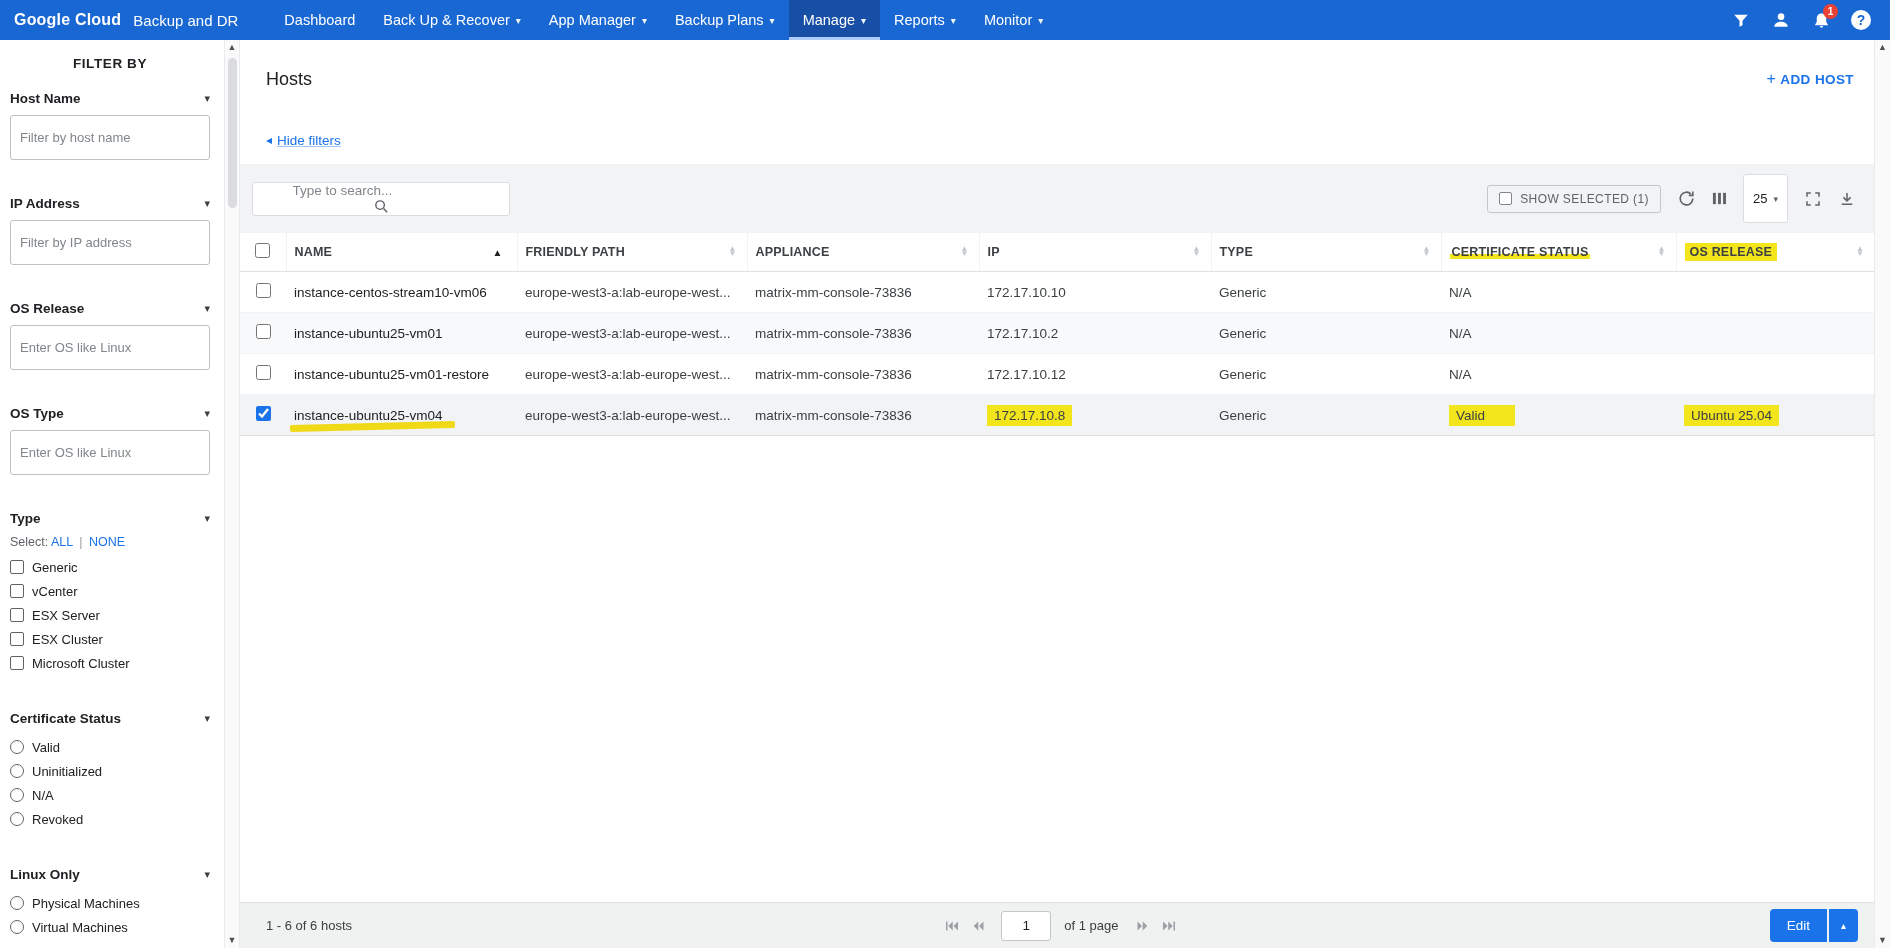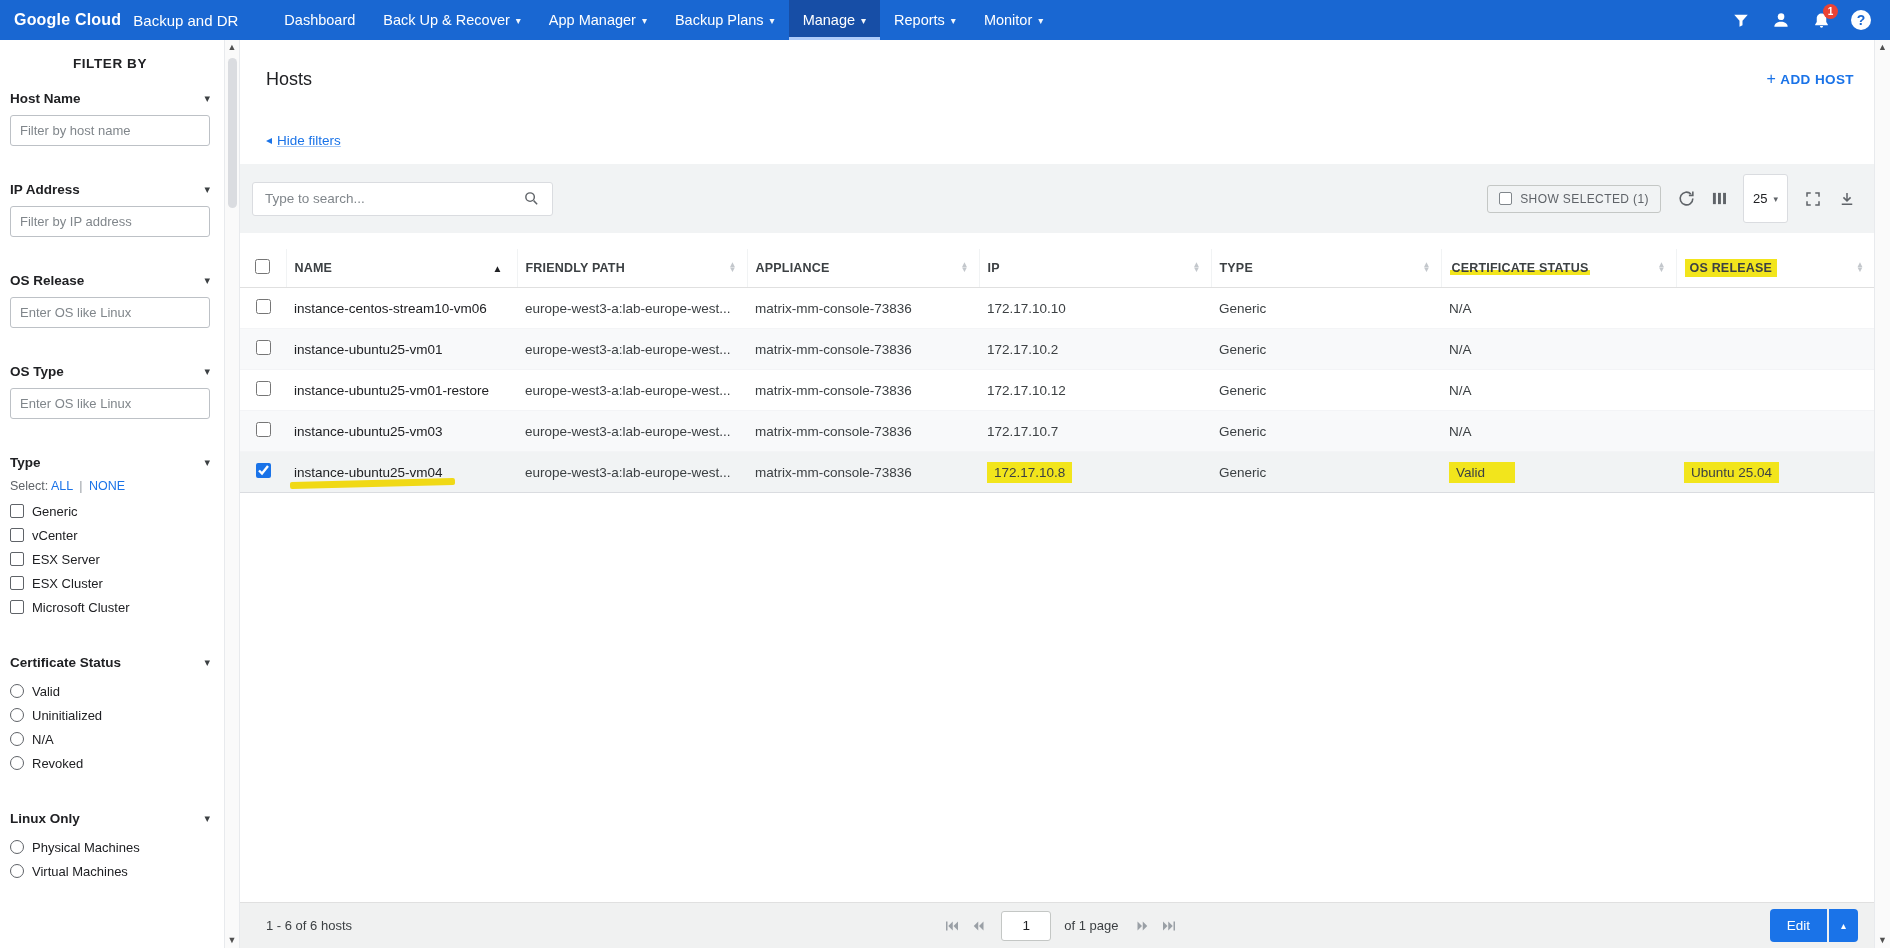--- a/index.html
+++ b/index.html
@@ -36,21 +36,21 @@
   }
   
   .content { display:flex; height:908px; }
   
   .sidebar { width:224px; padding:16px 14px 0 10px; overflow:hidden; flex:none; }
   .filter-title { text-align:center; font-size:13.5px; font-weight:700; letter-spacing:.6px; margin-bottom:20px; color:#202124; }
   .f-section { margin-bottom:36px; }
   .f-head { display:flex; justify-content:space-between; align-items:center; font-size:13.5px; font-weight:700; color:#202124; cursor:pointer; margin-bottom:9px; }
   .f-head .caret { font-size:11px; color:#3c4043; }
   .f-input {
-    width:100%; height:31px; border:1px solid #bdc1c6; border-radius:3px; padding:0 9px;
+    width:100%; height:45px; border:1px solid #bdc1c6; border-radius:3px; padding:0 9px;
     font-size:13px; color:#202124; font-family:inherit; background:#fff;
   }
   .f-input::placeholder { color:#80868b; }
   .select-row { font-size:12.5px; color:#5f6368; margin-bottom:6px; }
   .select-row a { color:#1a73e8; text-decoration:none; font-weight:400; cursor:pointer; }
   .select-row .bar { color:#9aa0a6; margin:0 3px; }
   .opt-row { display:flex; align-items:center; gap:8px; font-size:13px; color:#202124; padding:4.5px 0; cursor:pointer; }
   .cb {
     width:14px; height:14px; border:1.5px solid #5f6368; border-radius:2px; background:#fff; flex:none; display:inline-block;
   }
@@ -68,31 +68,31 @@
   .main { flex:1; display:flex; flex-direction:column; overflow:hidden; background:#fff; }
   .main-header { display:flex; justify-content:space-between; align-items:center; margin:24px 20px 0 26px; height:30px; }
   .page-title { font-size:18px; font-weight:400; color:#202124; }
   .add-host { color:#1a73e8; font-size:13.5px; font-weight:700; letter-spacing:.4px; display:flex; align-items:center; gap:4px; cursor:pointer; text-decoration:none; }
   .add-host .plus { font-size:16px; font-weight:400; }
   .hide-filters { margin:36px 0 0 26px; height:20px; display:flex; align-items:center; gap:5px; color:#1a73e8; font-size:13.5px; cursor:pointer; width:max-content; }
   .hide-filters .arr { font-size:12px; }
   .hide-filters .txt { text-decoration:underline; text-decoration-color:rgba(26,115,232,.4); }
   
   .toolbar { margin-top:14px; background:#f1f3f4; padding:10px 18px 10px 12px; display:flex; align-items:center; }
-  .searchbox { background:#fff; border:1px solid #dadce0; border-radius:3px; width:301px; height:34px; display:flex; align-items:center; padding:0 12px; }
+  .searchbox { background:#fff; border:1px solid #dadce0; border-radius:3px; width:258px; height:34px; display:flex; align-items:center; padding:0 24px;flex-direction:column; }
   .searchbox input { border:none; outline:none; flex:1; font-size:13.5px; font-family:inherit; color:#202124; }
   .searchbox input::placeholder { color:#80868b; }
   .tools { margin-left:auto; display:flex; align-items:center; gap:16px; color:#5f6368; }
   .show-selected { display:flex; align-items:center; gap:8px; border:1px solid #c4c7c5; border-radius:3px; padding:6px 11px; font-size:12px; letter-spacing:.4px; color:#5f6368; cursor:pointer; background:transparent; font-family:inherit; }
   .show-selected .cb { width:13px; height:13px; border-color:#80868b; }
   .tool-icon { cursor:pointer; display:flex; align-items:center; }
   .pagesize { border:1px solid #dadce0; background:#fff; border-radius:3px; padding:16px 9px; font-size:13px; color:#202124; display:flex; align-items:center; gap:6px; cursor:pointer; }
   .pagesize .caret { font-size:9px; color:#5f6368; }
   
-  table { width:100%; border-collapse:collapse; table-layout:fixed;margin-top:16px; }
+  table { width:100%; border-collapse:collapse; table-layout:fixed; }
   th { text-align:left; font-size:12.5px; font-weight:700; color:#3c4043; letter-spacing:.2px; padding:10px 8px; border-bottom:1px solid #e0e0e0; position:relative; white-space:nowrap; cursor:pointer; background:#fff; }
   th:not(:first-child) { border-left:1px solid #f1f3f4; }
   .sort-asc { position:absolute; right:14px; top:50%; transform:translateY(-50%); font-size:10px; color:#202124; }
   .sort-pair { position:absolute; right:10px; top:50%; transform:translateY(-50%); display:flex; flex-direction:column; line-height:.62; font-size:8px; color:#c3c7cc; }
   td { padding:11px 8px; font-size:13.5px; color:#3c4043; border-bottom:1px solid #f3f4f6; white-space:nowrap; overflow:hidden; text-overflow:ellipsis; }
   td.name-cell { color:#202124; }
   tr.alt td { background:#f8f9fa; }
   tr.selected td { background:#f1f3f4; border-bottom:1px solid #dadce0; border-top:1px solid #e8eaed; }
   td .rowcb, th .rowcb { width:15px; height:15px; accent-color:#1a73e8; cursor:pointer; }
   .cb-col { text-align:center; }
@@ -418,30 +418,20 @@
         <tr>
           <td class="cb-col"><input type="checkbox" class="rowcb" style=""></td>
           <td class="name-cell">instance-ubuntu25-vm01-restore</td>
           <td>europe-west3-a:lab-europe-west...</td>
           <td>matrix-mm-console-73836</td>
           <td>172.17.10.12</td>
           <td>Generic</td>
           <td>N/A</td>
           <td></td>
         </tr>
-        <tr class="alt">
-          <td class="cb-col"><input type="checkbox" class="rowcb" style=""></td>
-          <td class="name-cell">instance-ubuntu25-vm03</td>
-          <td>europe-west3-a:lab-europe-west...</td>
-          <td>matrix-mm-console-73836</td>
-          <td>172.17.10.7</td>
-          <td>Generic</td>
-          <td>N/A</td>
-          <td></td>
-        </tr>
         <tr class="selected">
           <td class="cb-col"><input type="checkbox" class="rowcb" checked="checked" style=""></td>
           <td class="name-cell"><span class="mk-stroke">instance-ubuntu25-vm04</span></td>
           <td>europe-west3-a:lab-europe-west...</td>
           <td>matrix-mm-console-73836</td>
           <td><span class="hl">172.17.10.8</span></td>
           <td>Generic</td>
           <td><span class="hl hl-tail">Valid</span></td>
           <td><span class="hl">Ubuntu 25.04</span></td>
         </tr>

